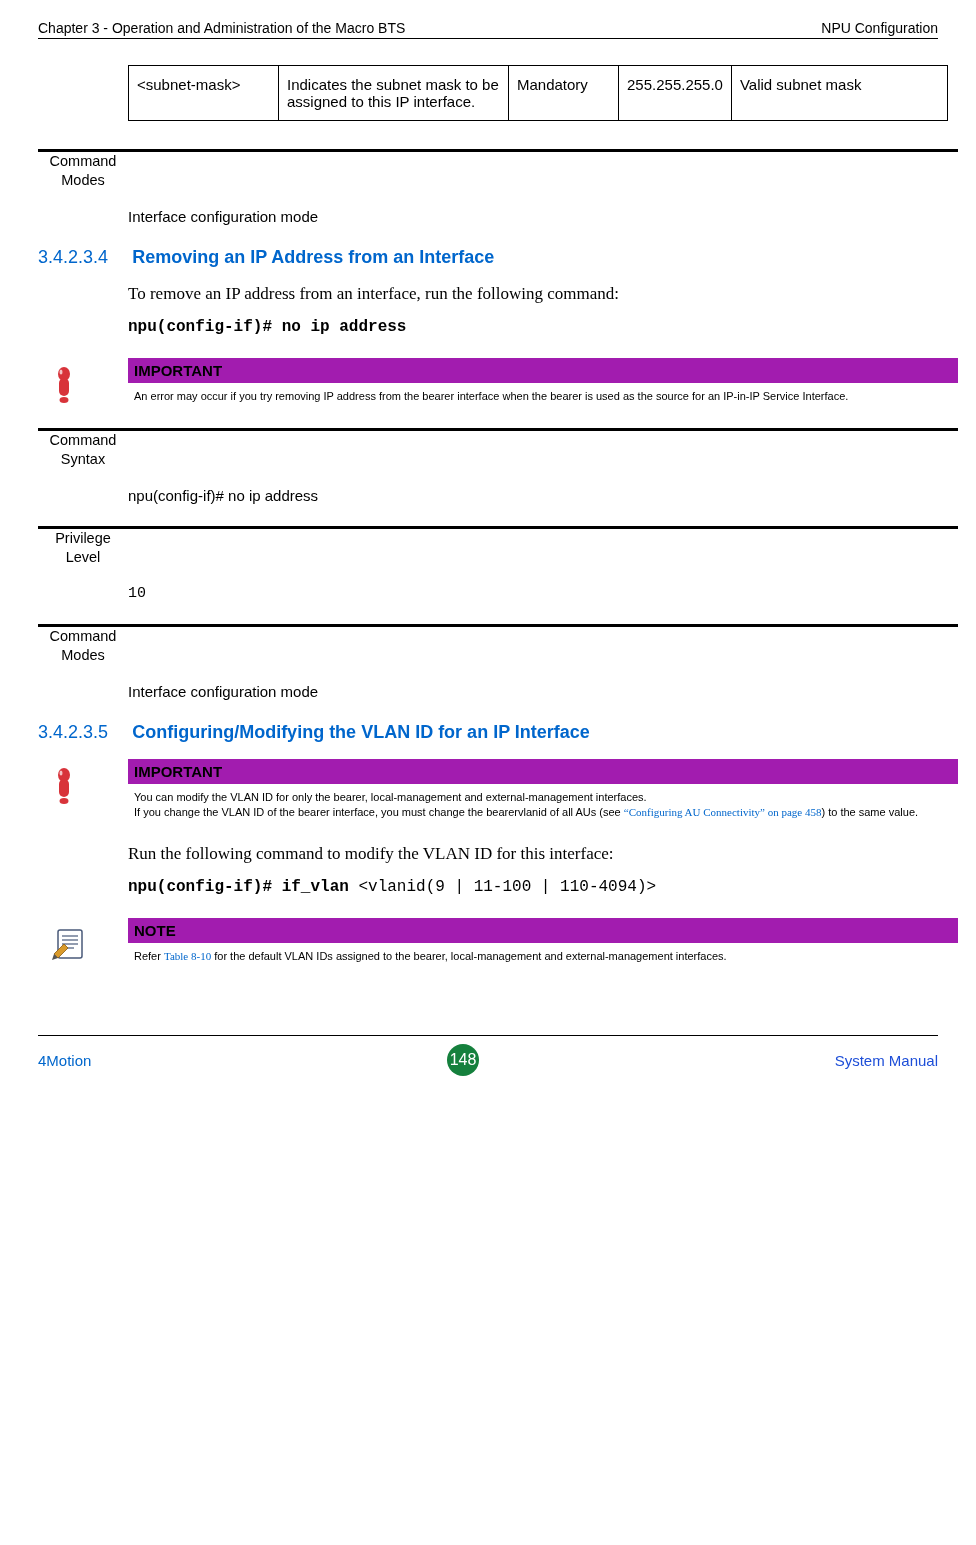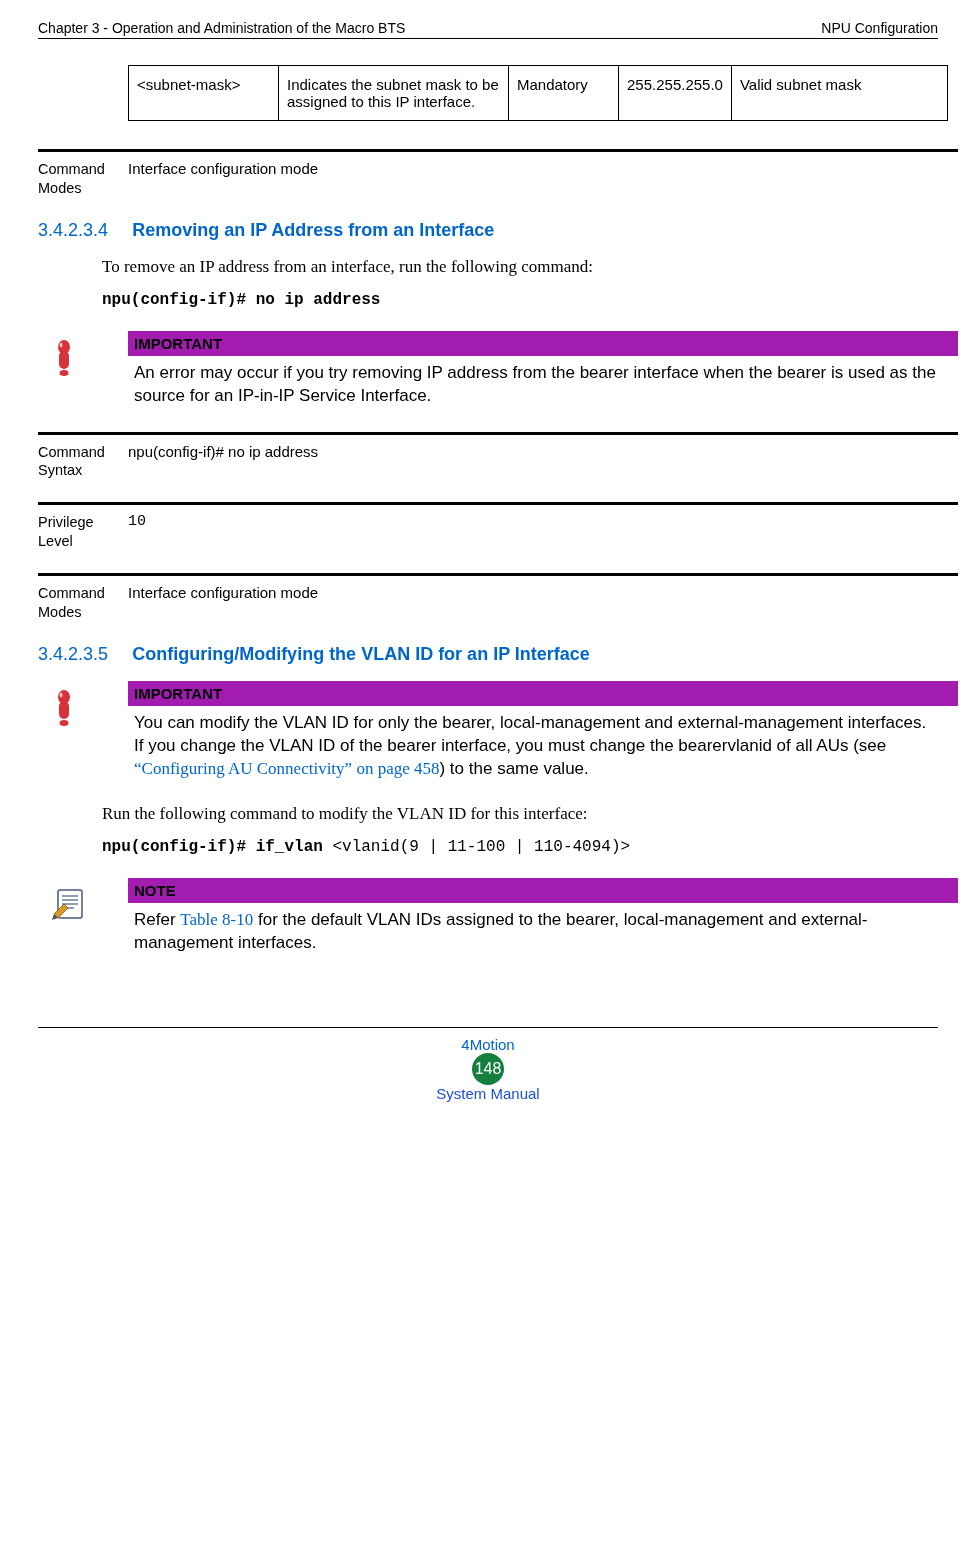--- a/index.html
+++ b/index.html
@@ -15,48 +15,50 @@
     padding: 20px 38px 20px 38px;
   }
   .hdrbar {
     display: flex;
     justify-content: space-between;
     font-size: 14px;
     border-bottom: 1px solid #000;
     padding-bottom: 2px;
     margin-bottom: 26px;
   }
-  .indent { margin-left: 64px; }
+  .indent { margin-left: 90px; }
   table.param {
     border-collapse: collapse;
     width: 820px;
     margin-left: 90px;
     margin-bottom: 28px;
   }
   table.param td {
     border: 1px solid #000;
     padding: 10px 8px;
     vertical-align: top;
     font-size: 15px;
   }
   .defrow {
     display: flex;
     border-top: 3px solid #000;
     margin-bottom: 22px;
     width: 920px;
   }
   .deflabel {
     width: 90px;
-    padding-top: 8px;
+    padding-top: 0;
     font-size: 14.5px;
     line-height: 1.3;
+    text-align: center;
   }
   .defval {
     padding-top: 8px;
     font-size: 15px;
+    margin-top: 48px;
   }
   .mono { font-family: "Courier New", monospace; font-size: 15px; }
   .secnum {
     color: #0066cc;
     font-weight: normal;
     font-size: 18px;
     display: inline-block;
     width: 90px;
     vertical-align: top;
   }
@@ -94,32 +96,31 @@
   }
   .callout-body { flex: 1; }
   .callout-title {
     background: #a21caf;
     font-weight: bold;
     padding: 4px 6px;
     font-size: 15px;
   }
   .callout-text {
     padding: 6px 6px 2px 6px;
-    font-size: 17px;
+    font-size: 11px;
     line-height: 1.35;
   }
   .link { color: #0066cc; font-family: Georgia, "Times New Roman", serif; }
   .footer {
     display: flex;
     align-items: center;
     justify-content: space-between;
     border-top: 1px solid #000;
     margin-top: 70px;
     padding-top: 8px;
-    flex-direction: column;
   }
   .footer-left { color: #0066cc; font-size: 15px; }
   .footer-right { color: #1d4ed8; font-size: 15px; }
   .pagebadge {
     background: #15803d;
     color: #fff;
     border-radius: 50%;
     width: 32px;
     height: 32px;
     display: flex;

